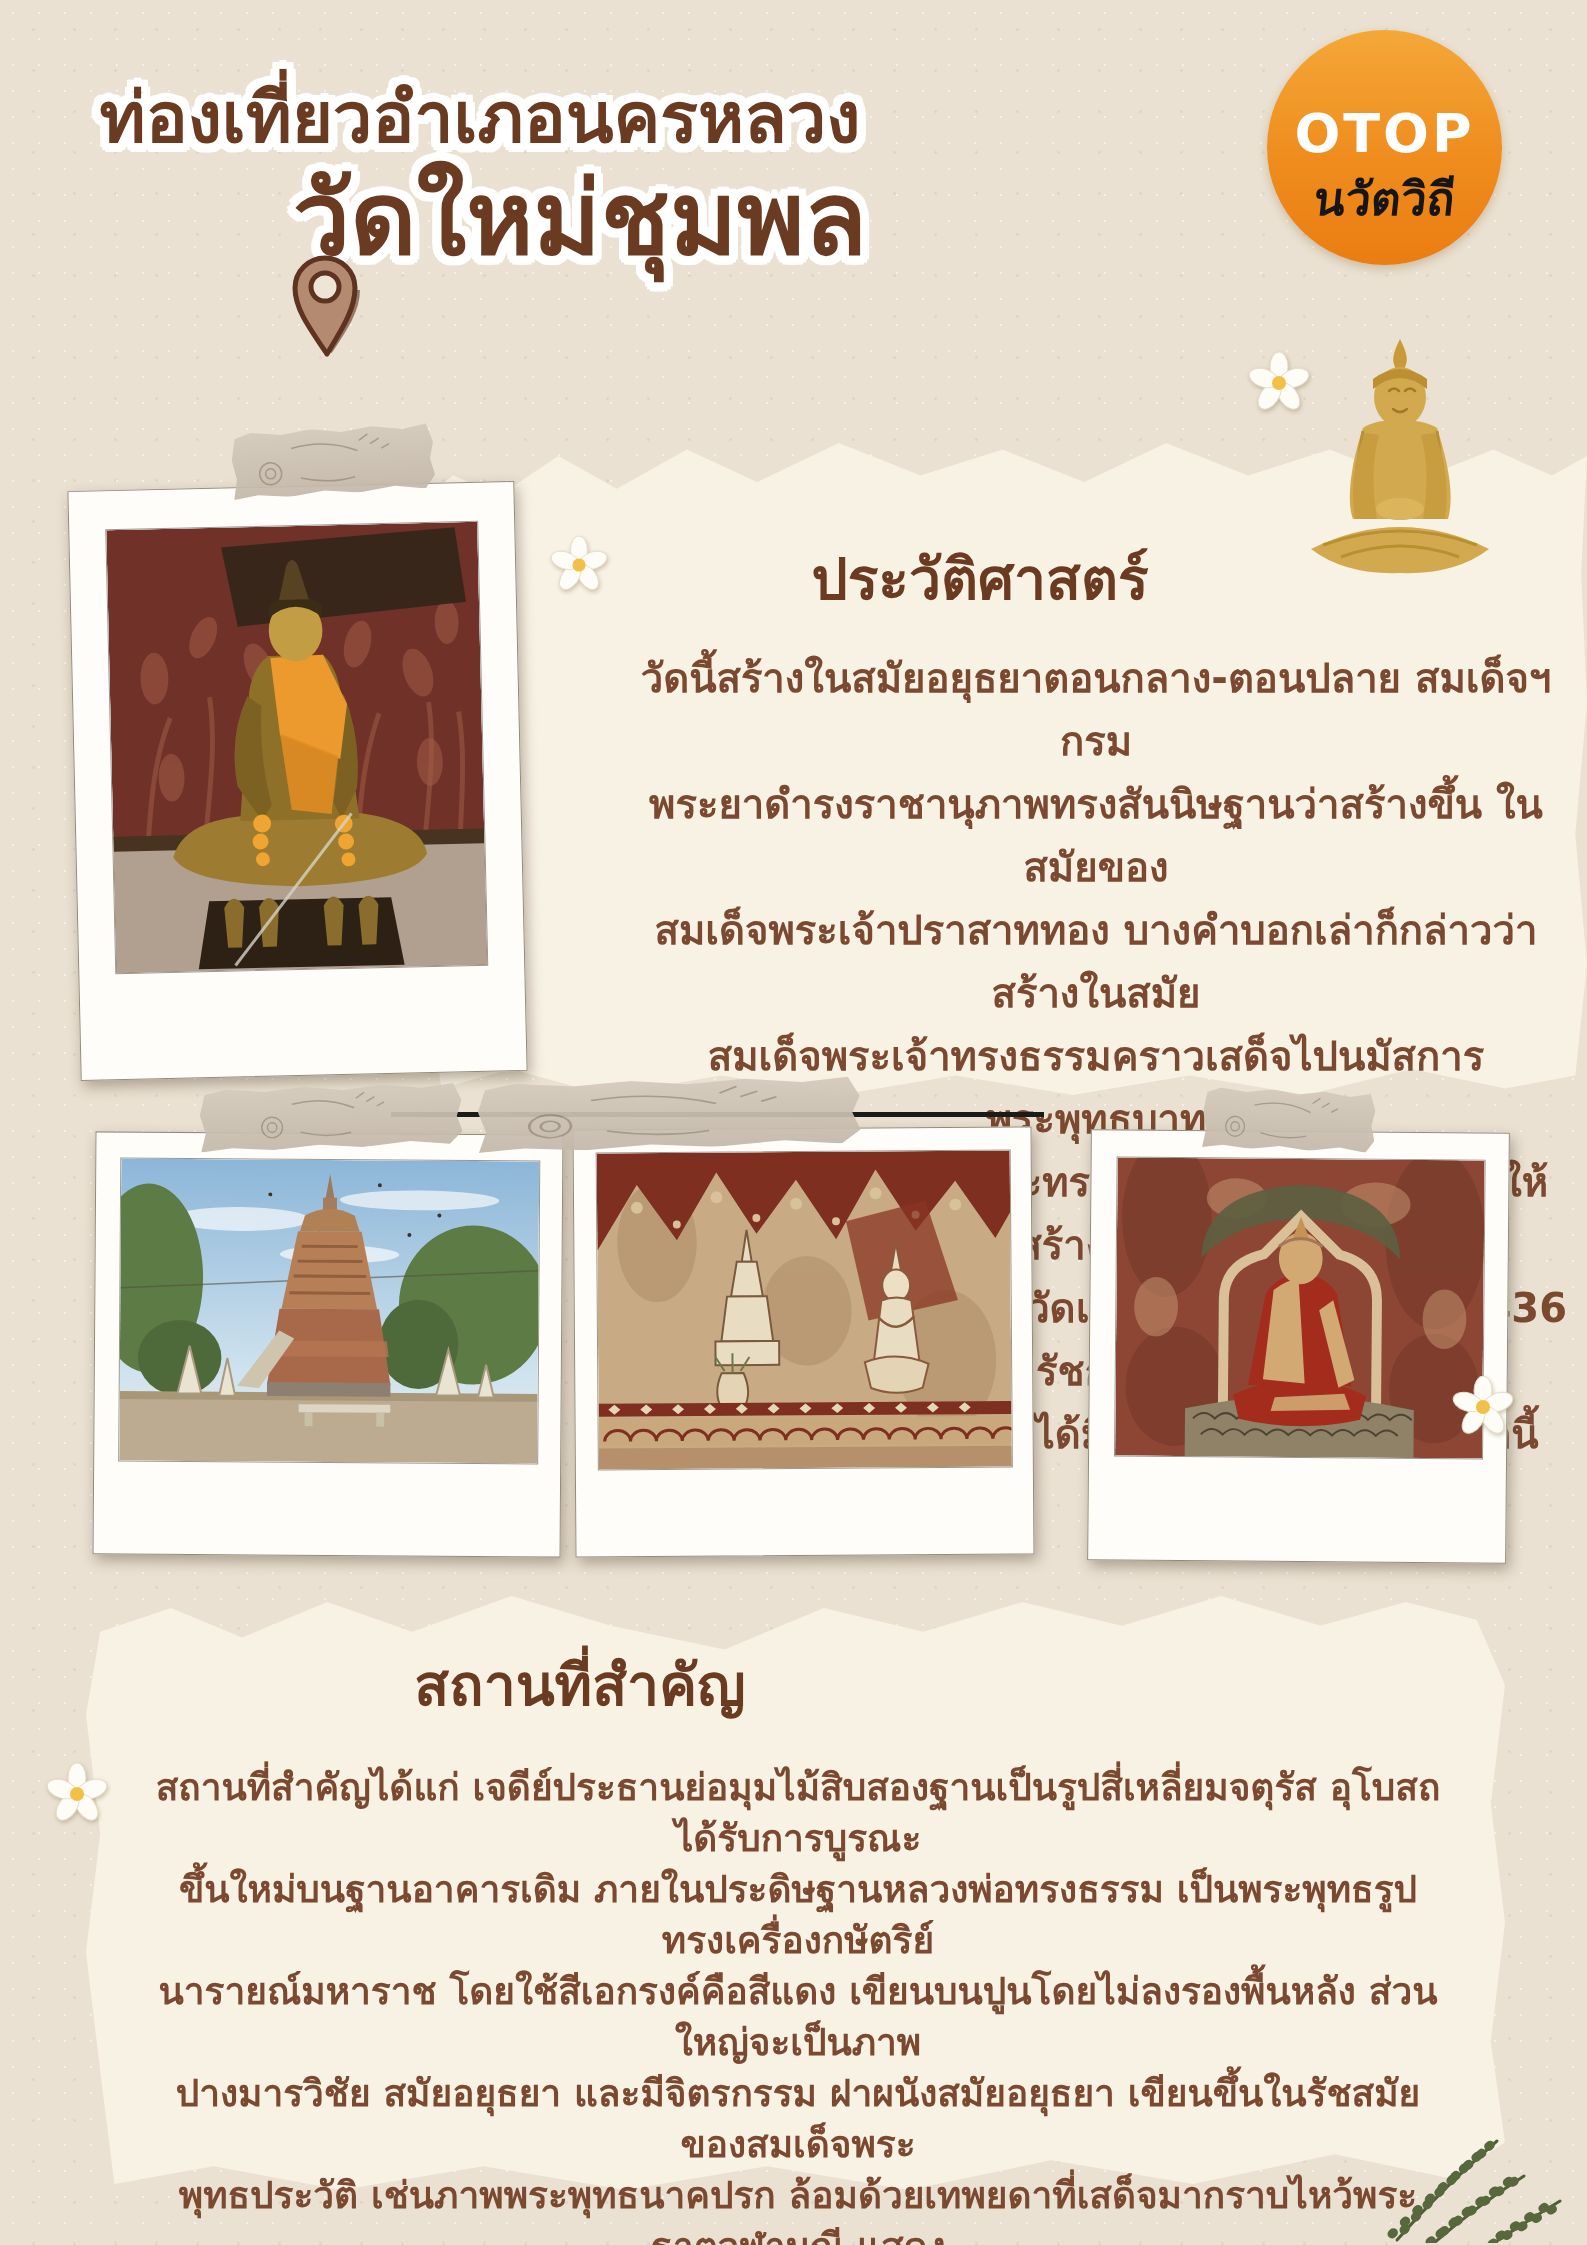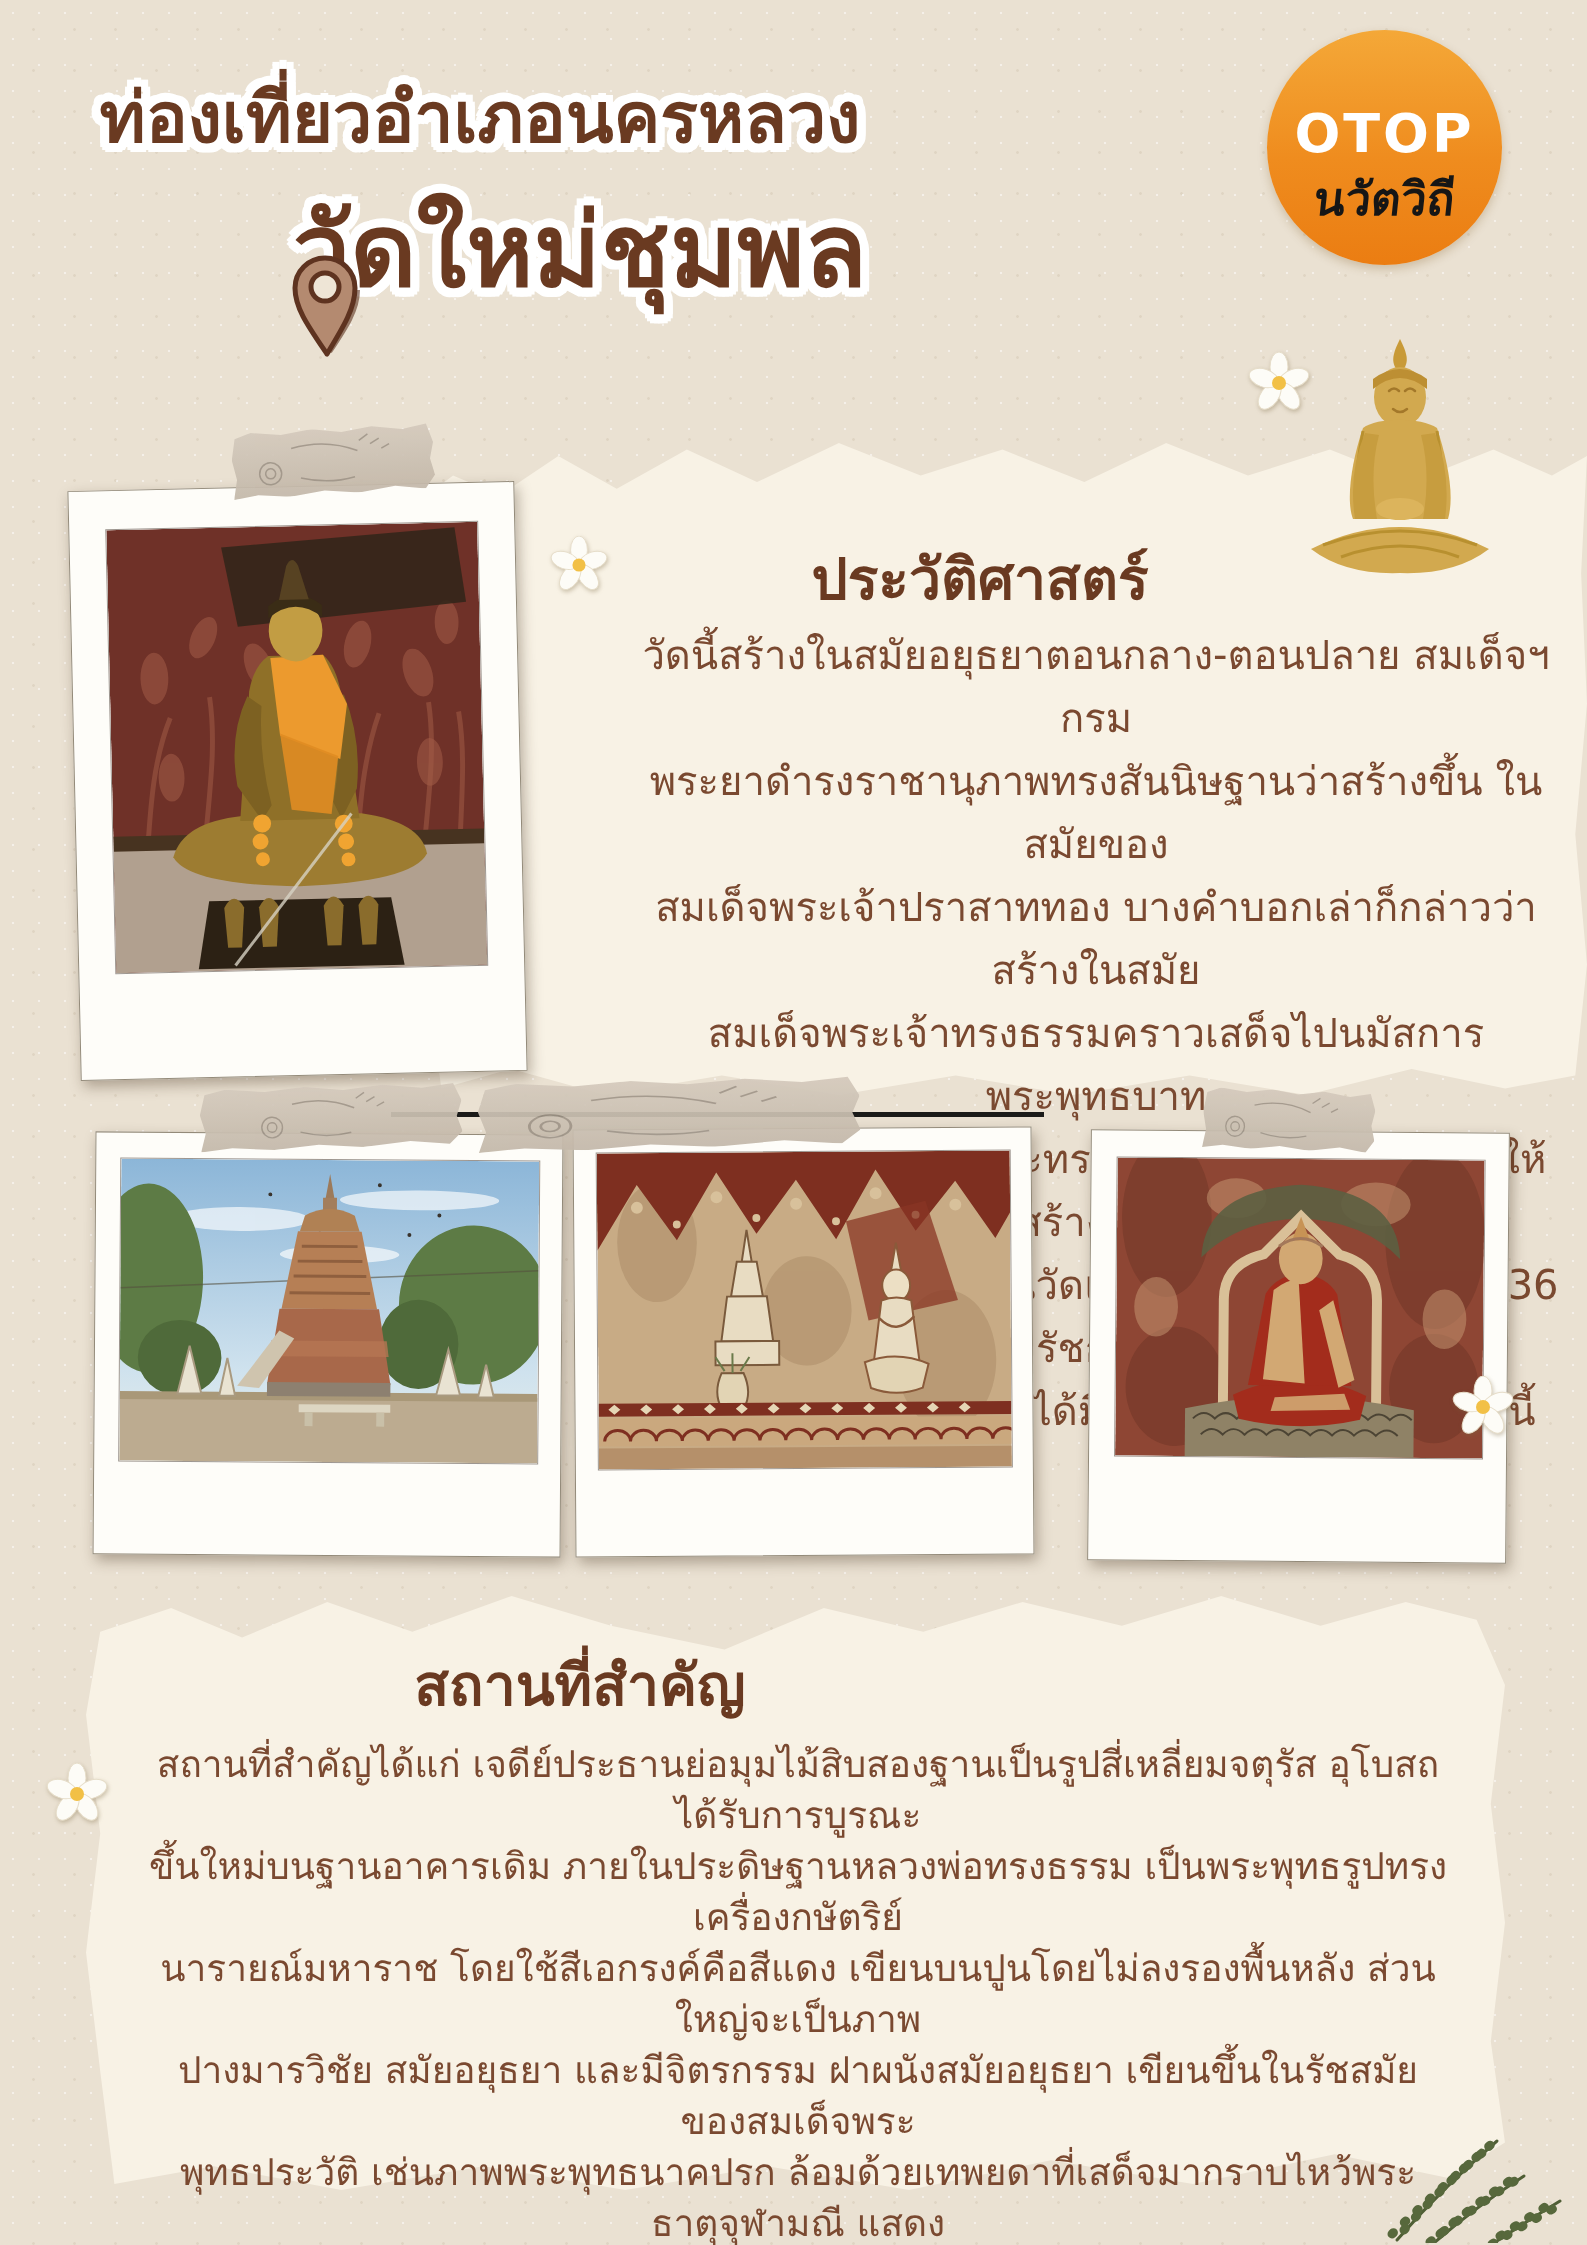--- a/index.html
+++ b/index.html
@@ -17,21 +17,21 @@
   .abs{position:absolute;}
   
   .big-title{
     color:#6a3a21;font-weight:800;text-align:center;line-height:1.05;
     text-shadow:
       -7px -7px 0 #fff,7px -7px 0 #fff,-7px 7px 0 #fff,7px 7px 0 #fff,
       -9px 0 0 #fff,9px 0 0 #fff,0 -9px 0 #fff,0 9px 0 #fff,
       -4px 9px 0 #fff,4px 9px 0 #fff,-9px 4px 0 #fff,9px 4px 0 #fff;
   }
   #title1{left:80px;top:82px;width:800px;font-size:70px;}
-  #title2{left:270px;top:165px;width:620px;font-size:102px;margin-top:32px;}
+  #title2{left:270px;top:165px;width:620px;font-size:102px;}
   
   #otop{
     left:1267px;top:30px;width:235px;height:235px;border-radius:50%;
     background:linear-gradient(180deg,#f4a838 0%,#ef8c1e 55%,#eb7d12 100%);
     box-shadow:0 4px 10px rgba(120,80,20,.25);
   }
   #otop .en{position:absolute;left:0;top:72px;width:100%;text-align:center;
     color:#fff;font-weight:700;font-size:54px;letter-spacing:3px;}
   #otop .th{position:absolute;left:0;top:132px;width:100%;text-align:center;
     color:#161616;font-weight:700;font-size:46px;transform:skewX(-6deg);}
@@ -42,21 +42,21 @@
     clip-path:polygon(0% 9%,3% 5%,7% 8%,12% 2%,17% 7%,23% 1%,29% 6%,36% 0%,43% 5%,50% 1%,57% 6%,64% 0%,71% 5%,78% 1%,85% 6%,92% 1%,97% 5%,100% 2%,99.5% 20%,100% 40%,99% 60%,100% 80%,99% 97%,93% 99%,85% 96%,76% 100%,66% 97%,56% 100%,46% 97%,36% 100%,26% 97%,16% 100%,8% 96%,2% 99%,0.5% 80%,1% 60%,0% 40%,1% 20%);
   }
   #paper-places{
     left:86px;top:1596px;width:1419px;height:594px;
     clip-path:polygon(1% 6%,6% 2%,11% 7%,17% 1%,23% 6%,30% 0%,37% 5%,45% 9%,52% 2%,59% 6%,66% 1%,73% 5%,80% 0%,87% 5%,93% 1%,98% 4%,100% 15%,99% 35%,100% 55%,99% 75%,100% 92%,96% 98%,88% 94%,78% 99%,68% 95%,58% 100%,48% 96%,38% 100%,28% 96%,18% 100%,9% 96%,2% 99%,1% 80%,0% 60%,1% 40%,0% 20%);
   }
   
   .section-heading{color:#6a3a21;font-weight:800;text-align:center;font-size:57px;}
   #h-history{left:650px;top:534px;width:660px;text-align:center;}
   #h-places{left:290px;top:1640px;width:580px;}
-  .body-lines{color:#7a4930;text-align:center;font-weight:400;}
+  .body-lines{color:#7a4930;text-align:center;font-weight:700;margin-top:23px;}
   #history-lines{left:622px;top:624px;width:948px;font-size:40px;line-height:63px;}
   #places-lines{left:148px;top:1739px;width:1300px;font-size:37px;line-height:51px;}
   
   .polaroid{background:#fefdf9;border:1px solid #938a79;box-shadow:3px 6px 14px rgba(60,40,20,.35);}
   .photo{position:absolute;border:1px solid rgba(40,25,15,.45);overflow:hidden;}
   .photo svg{display:block;width:100%;height:100%;}
   #polaroid1{left:74px;top:486px;width:447px;height:590px;transform:rotate(-1.3deg);}
   #polaroid1 .photo{left:36px;top:38px;width:373px;height:445px;}
   #polaroidA{left:94px;top:1133px;width:468px;height:423px;transform:rotate(.4deg);}
   #polaroidA .photo{left:24px;top:25px;width:420px;height:304px;}

